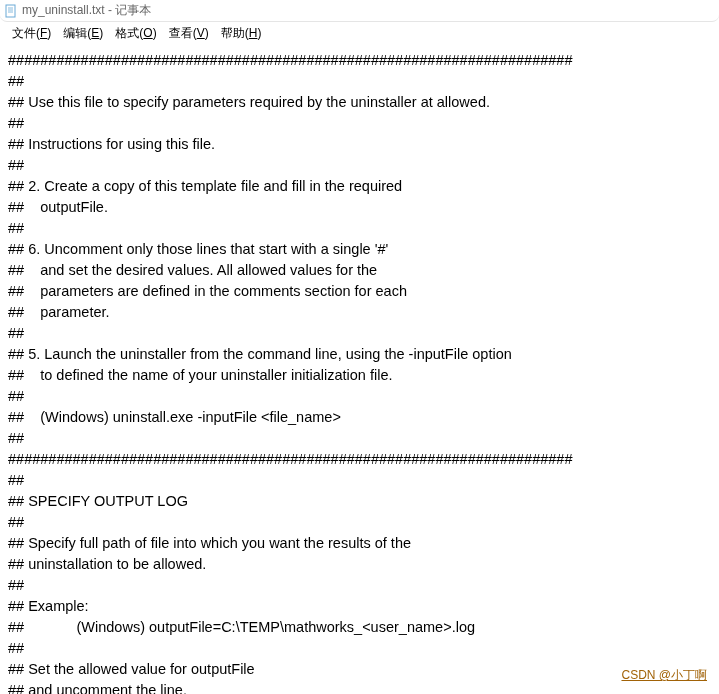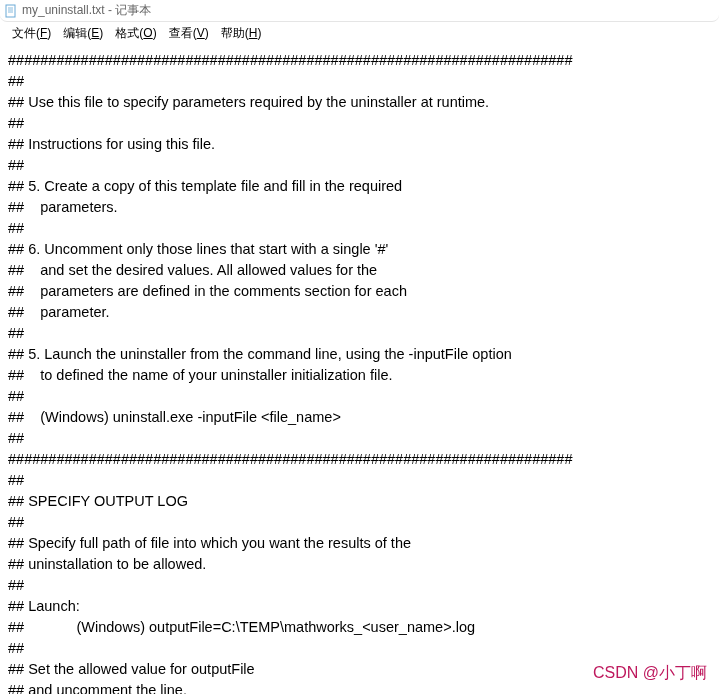--- a/index.html
+++ b/index.html
@@ -60,23 +60,24 @@
       font-size: 14.5px;
       line-height: 1.45;
       color: #000;
       white-space: pre;
       overflow: hidden;
     }
     .watermark {
       position: absolute;
       bottom: 10px;
       right: 12px;
-      font-size: 16px;
-      color: #be185d;
+      font-size: 12px;
+      color: #a16207;
       font-family: "Microsoft YaHei", sans-serif;
+      text-decoration: underline;
     }
   </style>
 </head>
 <body>
 
 <div class="title-bar">
   <span class="icon">
     <svg width="14" height="14" viewBox="0 0 14 14">
       <rect x="2" y="1" width="9" height="12" fill="#fff" stroke="#6aa9d6" stroke-width="1"></rect>
       <line x1="4" y1="4" x2="9" y2="4" stroke="#6aa9d6" stroke-width="0.8"></line>
@@ -90,43 +91,43 @@
 <div class="menu-bar">
   <span class="menu-item"><span>文件(</span><span class="underline">F</span><span>)</span></span>
   <span class="menu-item"><span>编辑(</span><span class="underline">E</span><span>)</span></span>
   <span class="menu-item"><span>格式(</span><span class="underline">O</span><span>)</span></span>
   <span class="menu-item"><span>查看(</span><span class="underline">V</span><span>)</span></span>
   <span class="menu-item"><span>帮助(</span><span class="underline">H</span><span>)</span></span>
 </div>
 
 <div class="content"><span>######################################################################</span>
 <span>##</span>
-<span>## Use this file to specify parameters required by the uninstaller at runtime.</span>
+<span>## Use this file to specify parameters required by the uninstaller at allowed.</span>
 <span>##</span>
 <span>## Instructions for using this file.</span>
 <span>##</span>
-<span>## 5. Create a copy of this template file and fill in the required</span>
-<span>##    parameters.</span>
+<span>## 2. Create a copy of this template file and fill in the required</span>
+<span>##    outputFile.</span>
 <span>##</span>
 <span>## 6. Uncomment only those lines that start with a single '#'</span>
 <span>##    and set the desired values. All allowed values for the</span>
 <span>##    parameters are defined in the comments section for each</span>
 <span>##    parameter.</span>
 <span>##</span>
 <span>## 5. Launch the uninstaller from the command line, using the -inputFile option</span>
 <span>##    to defined the name of your uninstaller initialization file.</span>
 <span>##</span>
 <span>##    (Windows) uninstall.exe -inputFile &lt;file_name&gt;</span>
 <span>##</span>
 <span>######################################################################</span>
 <span>##</span>
 <span>## SPECIFY OUTPUT LOG</span>
 <span>##</span>
 <span>## Specify full path of file into which you want the results of the</span>
 <span>## uninstallation to be allowed.</span>
 <span>##</span>
-<span>## Launch:</span>
+<span>## Example:</span>
 <span>##             (Windows) outputFile=C:\TEMP\mathworks_&lt;user_name&gt;.log</span>
 <span>##</span>
 <span>## Set the allowed value for outputFile</span>
 <span>## and uncomment the line.</span></div>
 
 <div class="watermark">CSDN @小丁啊</div>
 
 </body></html>

